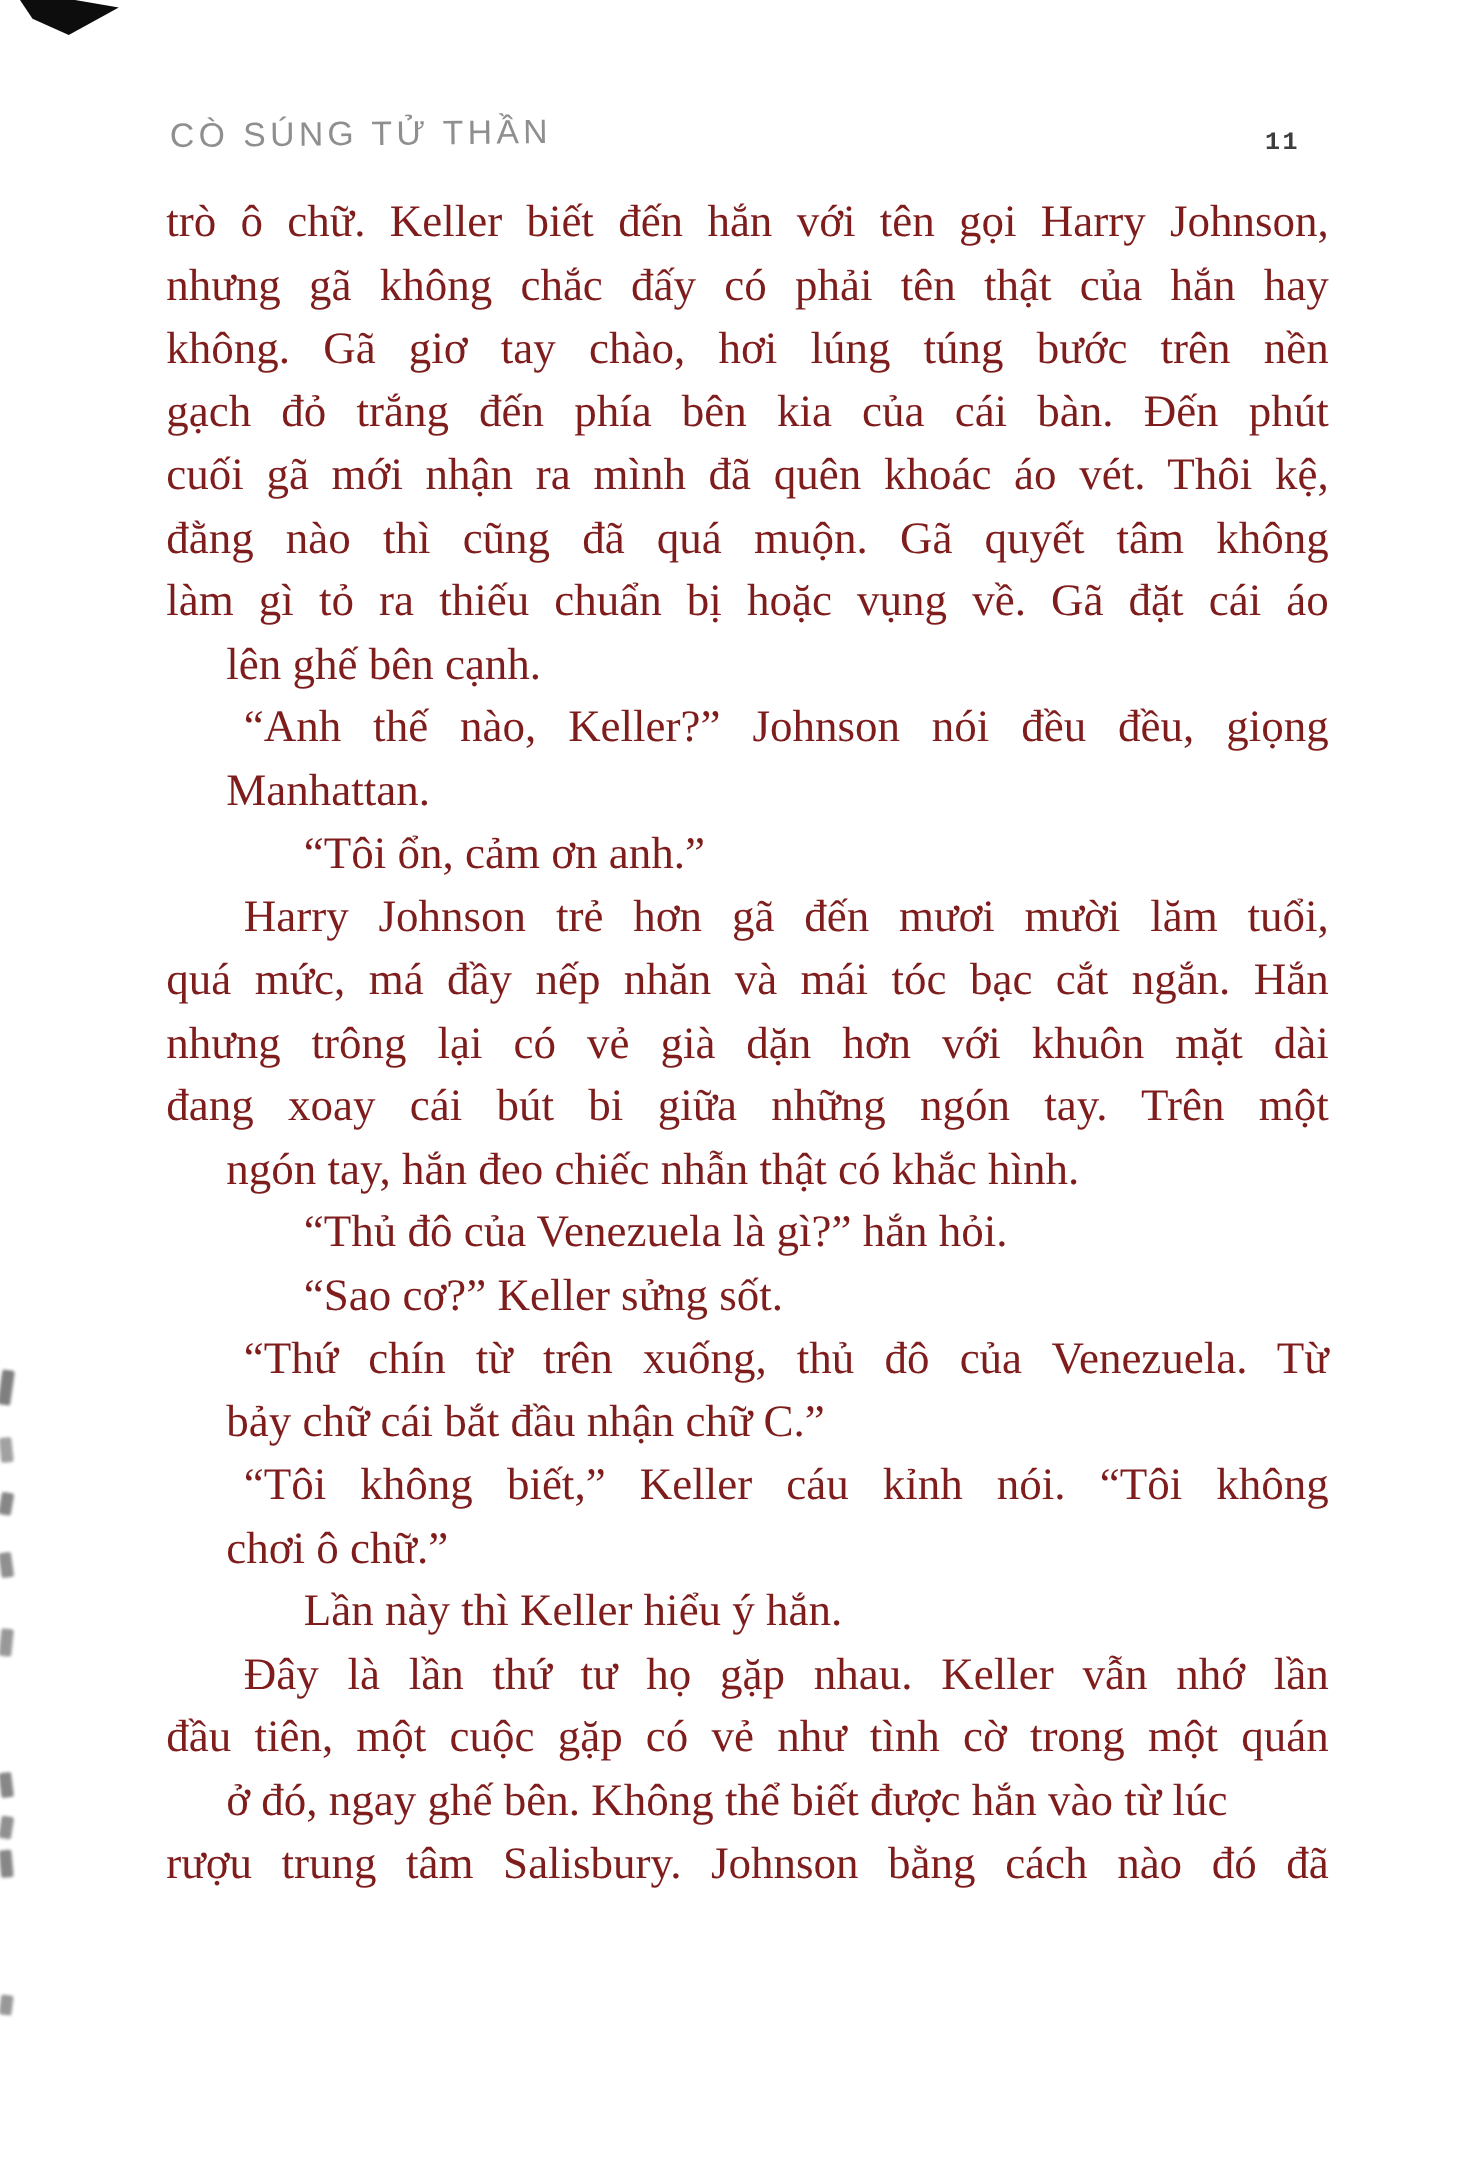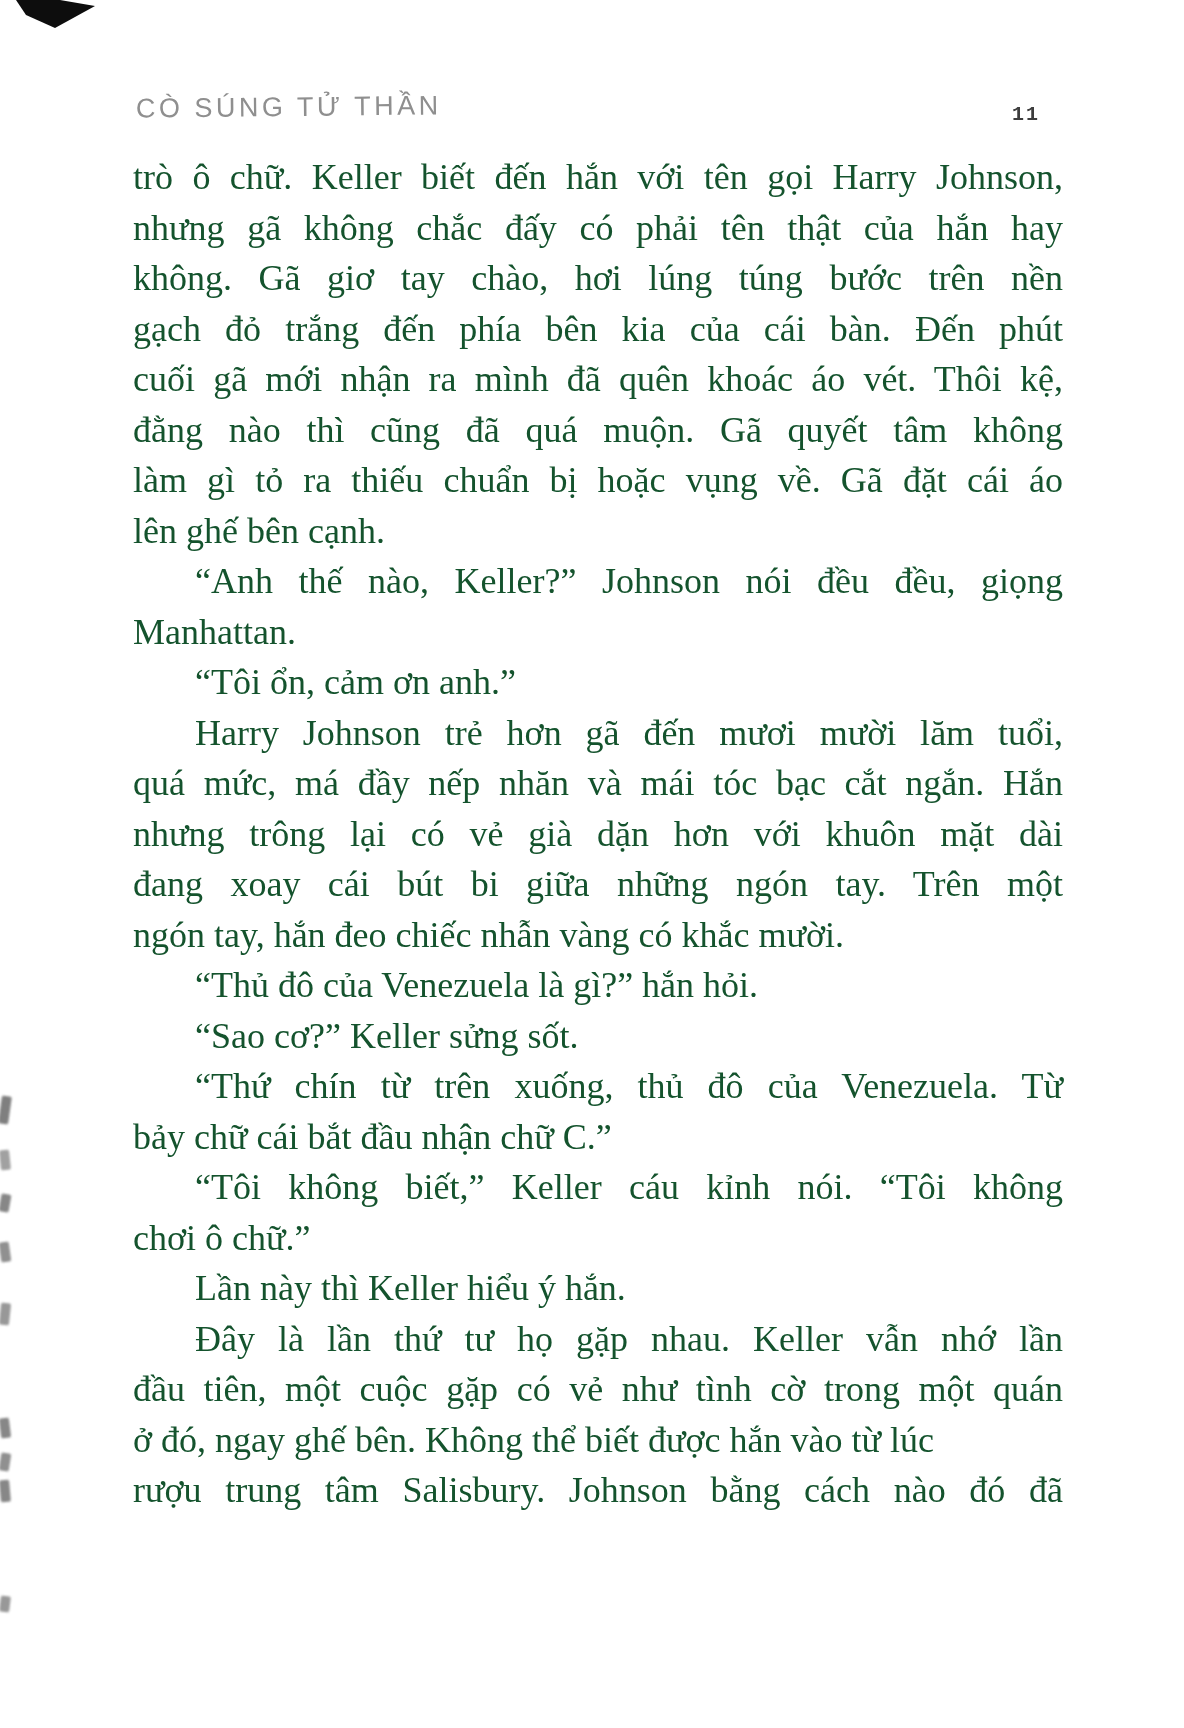--- a/index.html
+++ b/index.html
@@ -42,30 +42,30 @@
     color: #3d3d3d;
   }
 
   .page-body {
     position: absolute;
     left: 133px;
     top: 152px;
     width: 930px;
     font-size: 36px;
     line-height: 50.5px;
-    color: #14532d;
+    color: #7f1d1d;
   }
 
   .paragraph { margin: 0; }
 
   .line {
     text-align: justify;
     text-align-last: justify;
   }
-  .line.last { text-align-last: left; }
+  .line.last { text-align-last: left; margin-left: 48px; }
   .line.indent { text-indent: 62px; }
 
   
   .edge-mark {
     position: absolute;
     left: 0;
     width: 10px;
     background: #555555;
     filter: blur(1.3px);
     border-radius: 2px;
@@ -107,21 +107,21 @@
       <div class="line last">Manhattan.</div>
     </div>
     <div class="paragraph">
       <div class="line indent last">“Tôi ổn, cảm ơn anh.”</div>
     </div>
     <div class="paragraph">
       <div class="line indent">Harry Johnson trẻ hơn gã đến mươi mười lăm tuổi,</div>
       <div class="line">quá mức, má đầy nếp nhăn và mái tóc bạc cắt ngắn. Hắn</div>
       <div class="line">nhưng trông lại có vẻ già dặn hơn với khuôn mặt dài</div>
       <div class="line">đang xoay cái bút bi giữa những ngón tay. Trên một</div>
-      <div class="line last">ngón tay, hắn đeo chiếc nhẫn vàng có khắc mười.</div>
+      <div class="line last">ngón tay, hắn đeo chiếc nhẫn thật có khắc hình.</div>
     </div>
     <div class="paragraph">
       <div class="line indent last">“Thủ đô của Venezuela là gì?” hắn hỏi.</div>
     </div>
     <div class="paragraph">
       <div class="line indent last">“Sao cơ?” Keller sửng sốt.</div>
     </div>
     <div class="paragraph">
       <div class="line indent">“Thứ chín từ trên xuống, thủ đô của Venezuela. Từ</div>
       <div class="line last">bảy chữ cái bắt đầu nhận chữ C.”</div>

